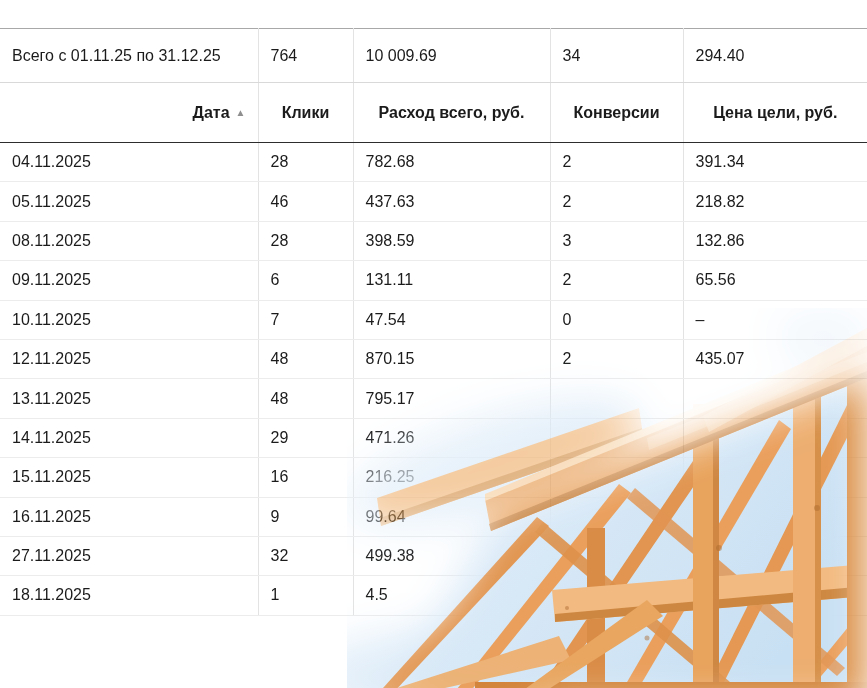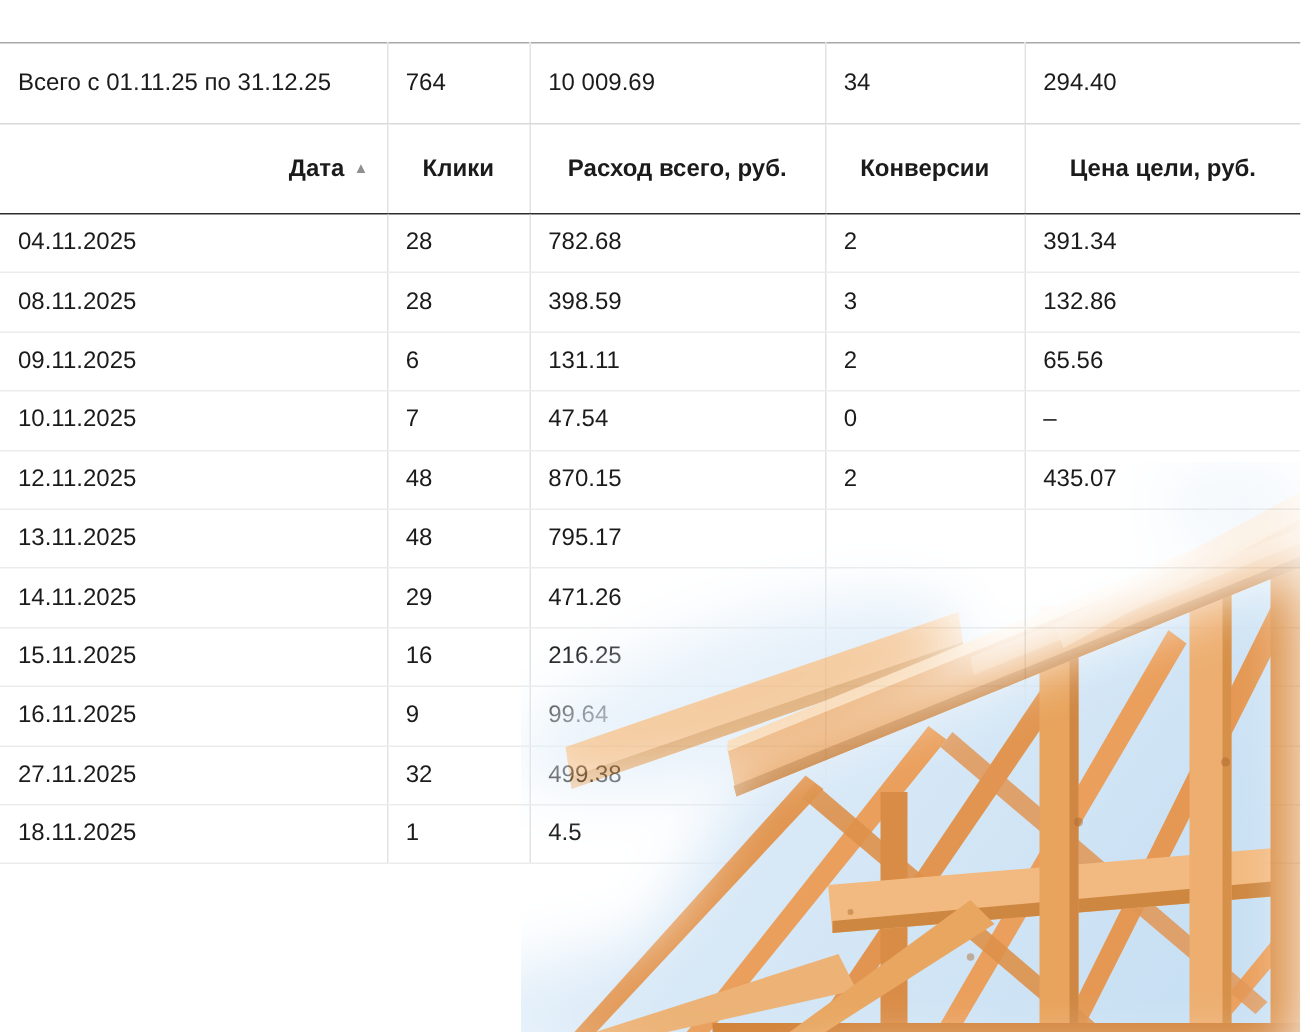--- a/index.html
+++ b/index.html
@@ -85,20 +85,27 @@
         <th>Конверсии</th>
         <th>Цена цели, руб.</th>
       </tr>
 
       <tr class="data">
         <td class="cell-left">04.11.2025</td>
         <td class="num">28</td>
         <td class="num">782.68</td>
         <td class="num">2</td>
         <td class="num">391.34</td>
+      </tr>
+      <tr class="data">
+        <td class="cell-left">05.11.2025</td>
+        <td class="num">46</td>
+        <td class="num">437.63</td>
+        <td class="num">2</td>
+        <td class="num">218.82</td>
       </tr>
       <tr class="data">
         <td class="cell-left">08.11.2025</td>
         <td class="num">28</td>
         <td class="num">398.59</td>
         <td class="num">3</td>
         <td class="num">132.86</td>
       </tr>
       <tr class="data">
         <td class="cell-left">09.11.2025</td>

